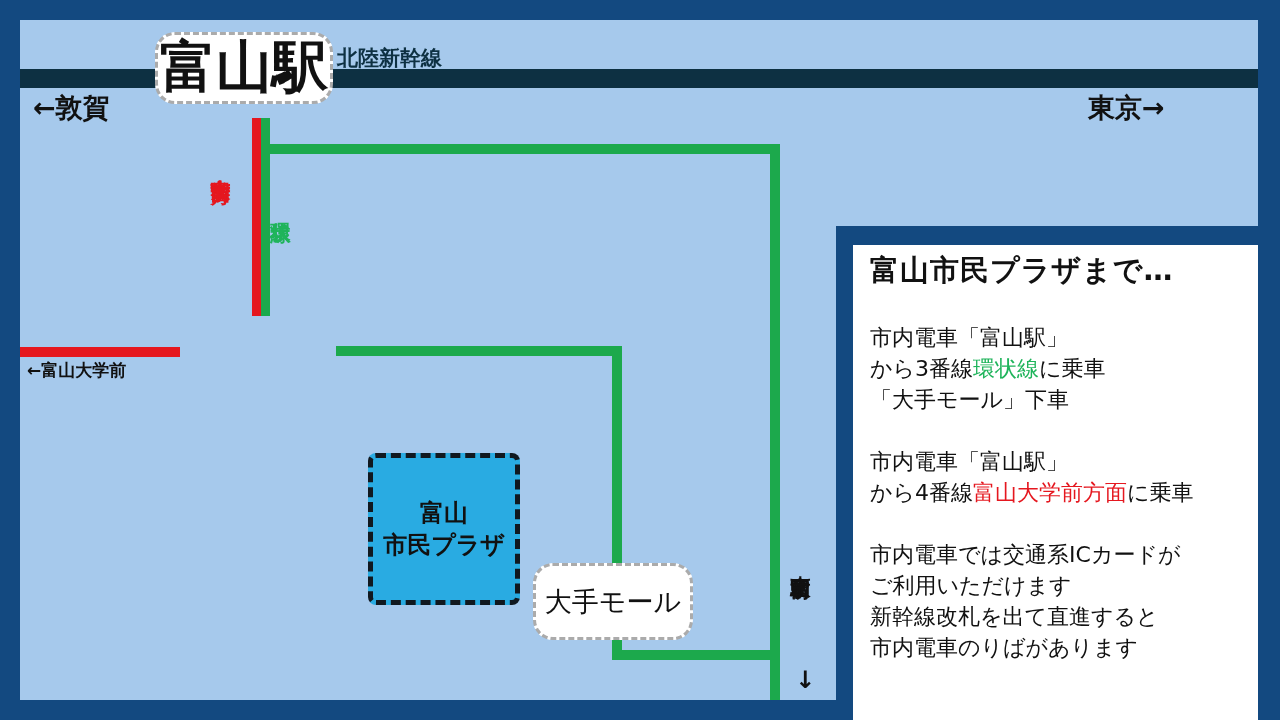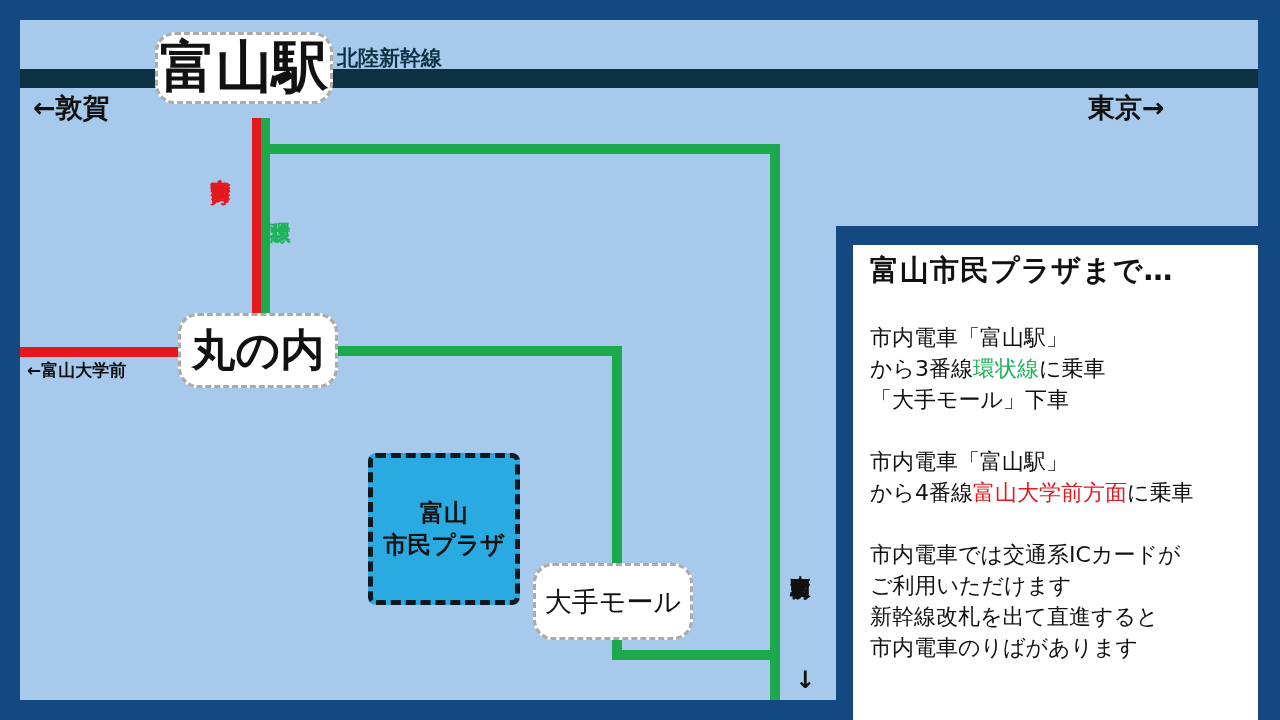--- a/index.html
+++ b/index.html
@@ -110,23 +110,20 @@
   <div id="tokyo-label" class="map-label">東京→</div>
   <div id="red-route-label" class="map-label v-text">富山大学前方面</div>
   <div id="green-route-label" class="map-label v-text">環状線</div>
   <div id="left-terminus-label" class="map-label">←富山大学前</div>
   <div id="south-label" class="map-label v-text">南富山駅前</div>
   <div id="south-arrow" class="abs">↓</div>
 
   <div id="station-toyama" class="station-box">
     <span>富山駅</span>
   </div>
-  <div id="station-marunouchi" class="station-box">
-    <span>丸の内</span>
-  </div>
   <div id="station-otemall" class="station-box">
     <span>大手モール</span>
   </div>
 
   <div id="plaza-box">
     <span>富山</span>
     <span>市民プラザ</span>
   </div>
 
   <div id="navy-block" class="abs"></div>

